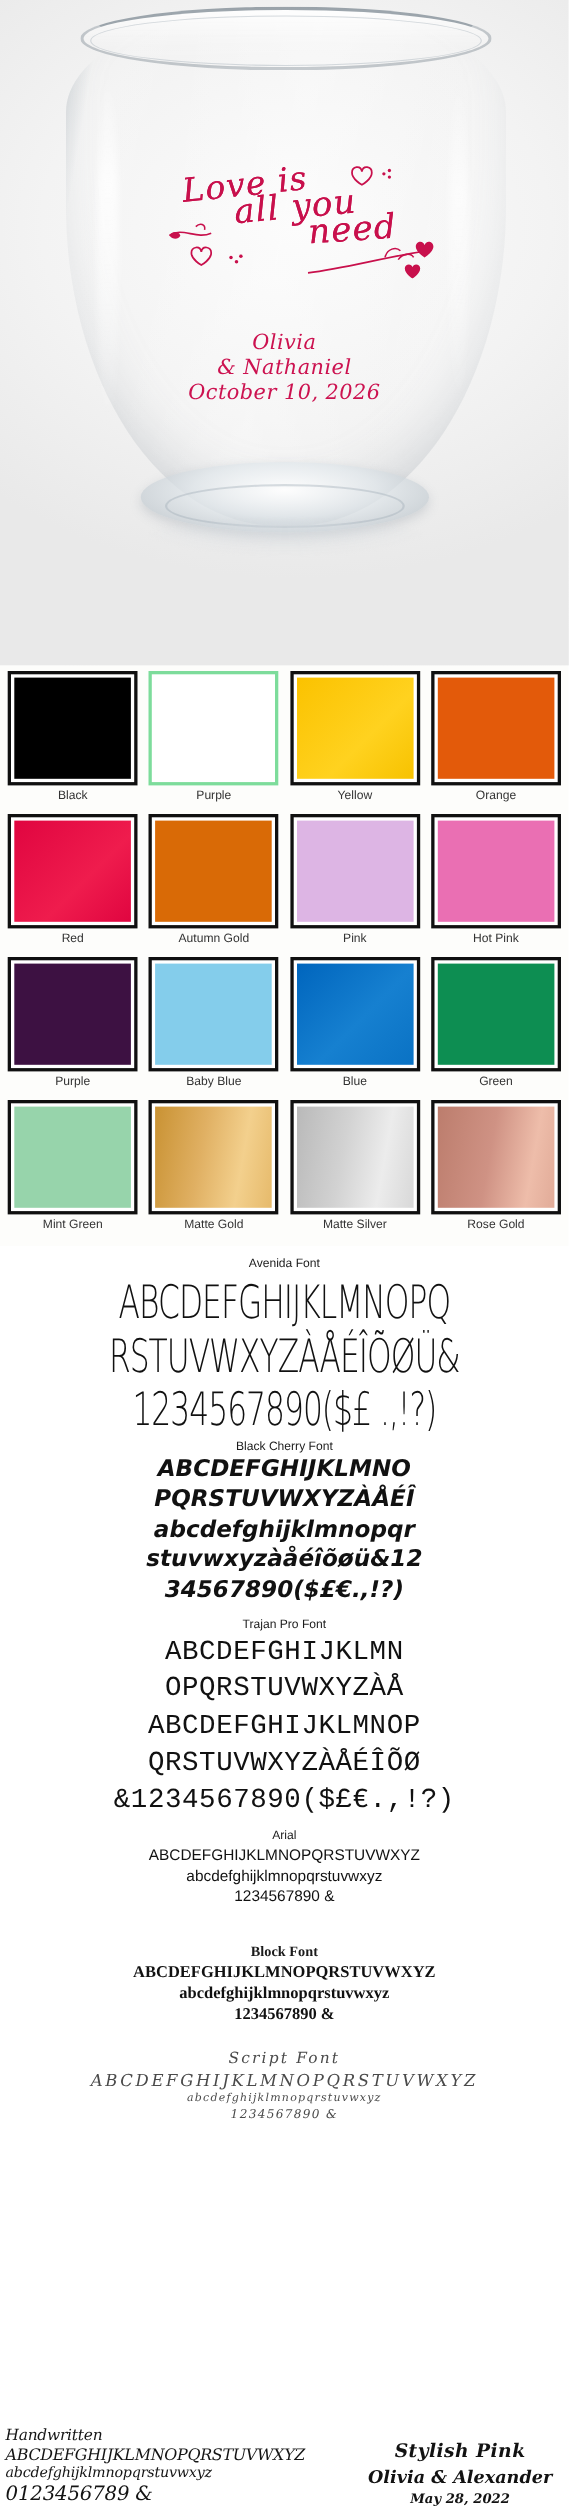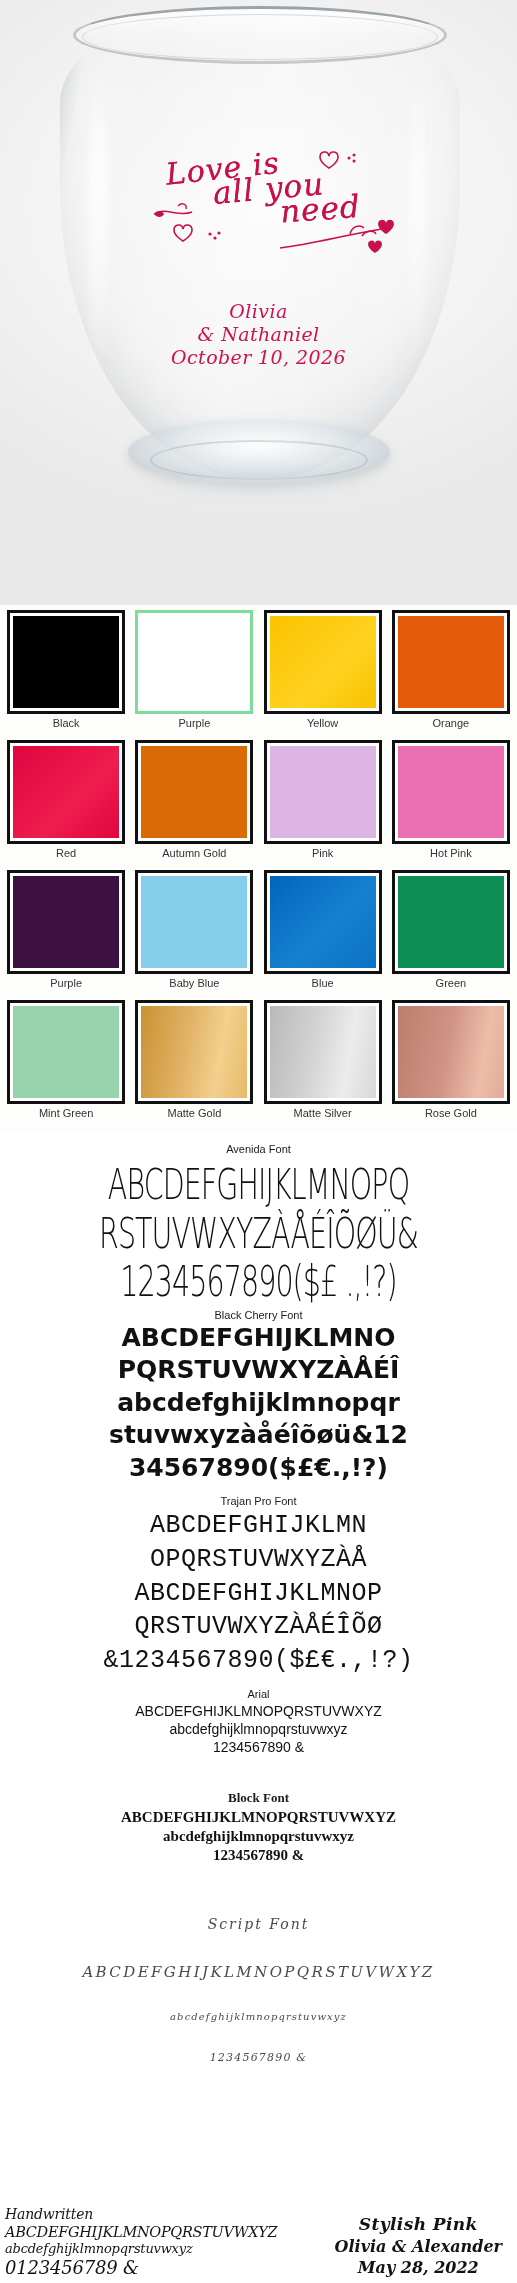--- a/index.html
+++ b/index.html
@@ -212,24 +212,25 @@
     font-size: 31px;
     letter-spacing: -1px;
     transform: scaleY(1.35) scaleX(0.92);
     transform-origin: center top;
     margin: 8px 0 16px 0;
   }
   
   .sample-blackcherry {
     font-family: "DejaVu Sans", sans-serif;
     font-weight: 700;
-    font-size: 25px;
+    font-size: 21px;
     letter-spacing: 0px;
     line-height: 1.22;
     margin: 2px 16px;
+    font-style: italic;
   }
   
   .sample-trajan {
     font-family: Liberation Mono, monospace;
     font-weight: 400;
     font-size: 25px;
     letter-spacing: 0.5px;
     line-height: 1.35;
   }
   
@@ -244,21 +245,20 @@
     font-weight: 700;
     font-size: 15px;
     line-height: 1.25;
   }
   
   .sample-script {
     font-family: "DejaVu Serif", serif;
     font-style: italic;
     color: #4a4a4a;
     line-height: 1.35;
-    margin-top: 28px;
   }
   .script-name { font-size: 14px; letter-spacing: 2px; }
   .script-caps { font-size: 15px; letter-spacing: 2.4px; }
   .script-low  { font-size: 10px; letter-spacing: 1.1px; }
   .script-nums { font-size: 11px; letter-spacing: 1.2px; }
 
   
   #bottom-fonts {
     position: absolute;
     left: 1px; bottom: 4px;
@@ -285,21 +285,21 @@
   .stylish-col { text-align: center; padding-right: 6px; }
   .sample-stylish {
     font-family: "DejaVu Serif", serif;
     font-style: italic;
     font-weight: 700;
     color: #121212;
     line-height: 1.35;
   }
   .st-title { font-size: 17px; letter-spacing: 0.4px; }
   .st-names { font-size: 16px; }
-  .st-date  { font-size: 16px; }
+  .st-date  { font-size: 12px; }
 
   .spacer-sm { height: 10px; }
   .spacer-md { height: 22px; }
   .spacer-lg { height: 34px; }
 </style>
 </head>
 <body>
 
 <div id="product-photo">
   <div id="photo-backdrop"></div>

